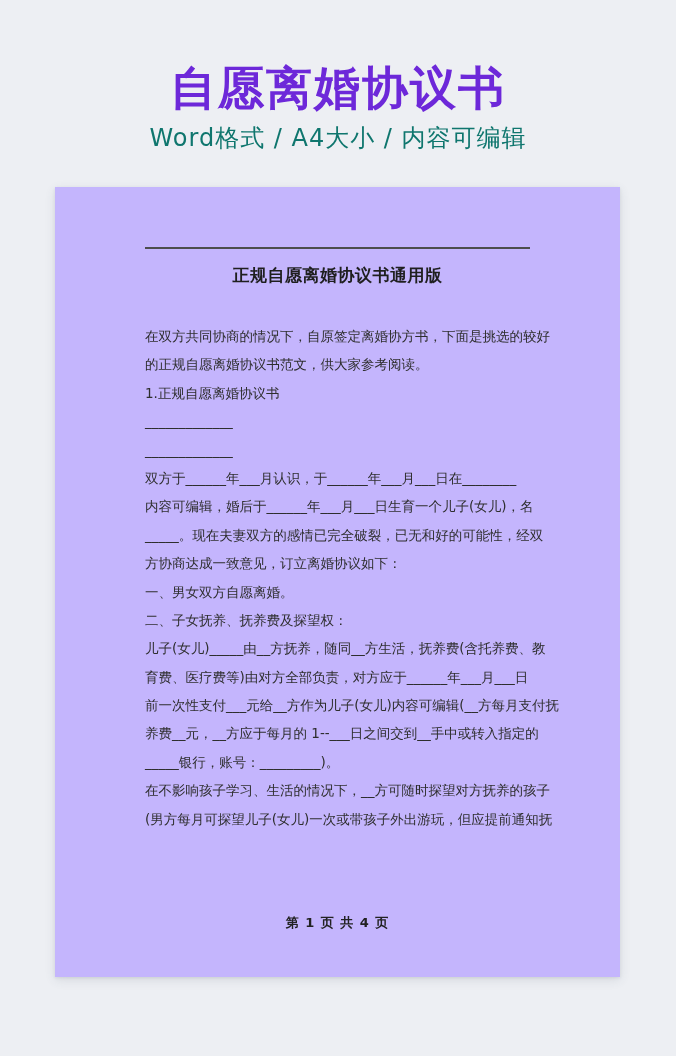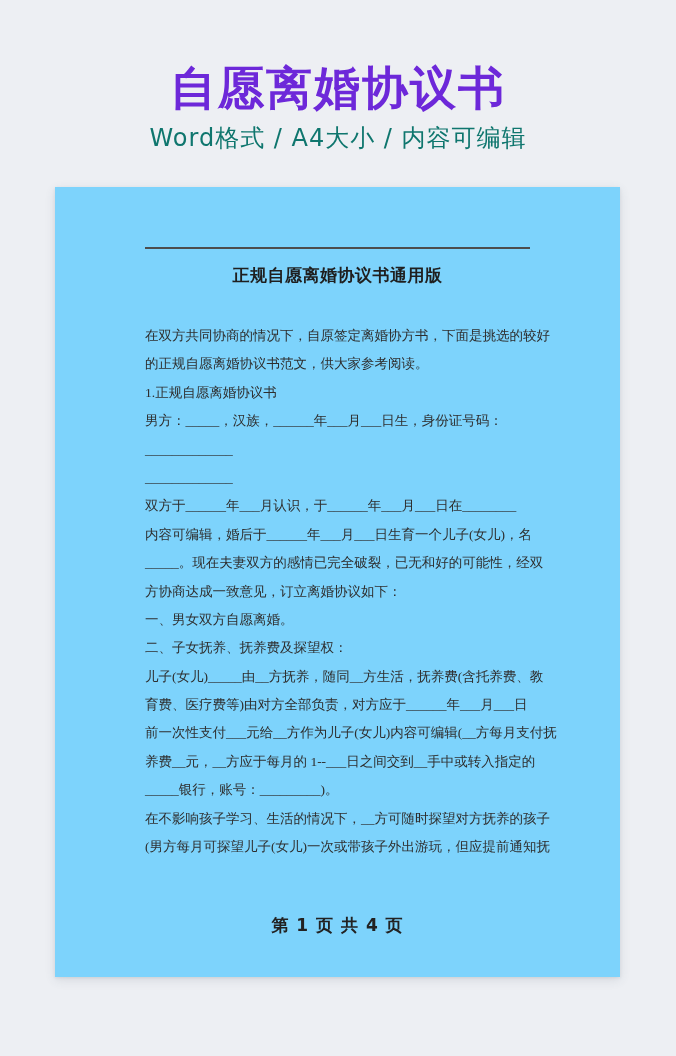--- a/index.html
+++ b/index.html
@@ -30,21 +30,21 @@
     font-size: 24px;
     line-height: 28px;
     font-weight: 500;
     color: #0f766e;
     letter-spacing: 1px;
   }
   .page {
     position: absolute;
     left: 55px; top: 187px;
     width: 565px; height: 790px;
-    background: #7dd3fc;
+    background: #c4b5fd;
     box-shadow: 0 3px 10px rgba(60,70,90,0.12), 0 1px 3px rgba(60,70,90,0.10);
   }
   .page-rule {
     position: absolute;
     left: 90px; right: 90px;
     top: 60px;
     height: 2px;
     background: #4d4d4d;
   }
   .doc-title {
@@ -54,57 +54,55 @@
     text-align: center;
     font-size: 17px;
     font-weight: bold;
     color: #1f1f1f;
     letter-spacing: 0.5px;
   }
   .doc-body {
     position: absolute;
     left: 90px; right: 90px;
     top: 135px;
-    font-family: Liberation Serif, serif;
   }
   .doc-line {
     height: 28.4px;
     line-height: 28.4px;
     font-size: 13.5px;
     color: #2e2e2e;
     white-space: nowrap;
     overflow: visible;
   }
   .doc-footer {
     position: absolute;
     left: 0; right: 0;
     top: 727px;
     text-align: center;
-    font-size: 17px;
+    font-size: 13px;
     font-weight: bold;
     color: #222222;
     letter-spacing: 1px;
   }
 </style>
 </head>
 <body>
 
 <div class="promo-header">
   <div class="promo-title">自愿离婚协议书</div>
   <div class="promo-subtitle">Word格式 / A4大小 / 内容可编辑</div>
 </div>
 
 <div class="page">
   <div class="page-rule"></div>
   <div class="doc-title">正规自愿离婚协议书通用版</div>
   <div class="doc-body">
     <div class="doc-line">在双方共同协商的情况下，自原签定离婚协方书，下面是挑选的较好</div>
     <div class="doc-line">的正规自愿离婚协议书范文，供大家参考阅读。</div>
     <div class="doc-line">1.正规自愿离婚协议书</div>
-    <div class="doc-line">男方：_____，汉族，______年___月___日生，身份证号码：</div>
     <div class="doc-line">_____________</div>
     <div class="doc-line">_____________</div>
     <div class="doc-line">双方于______年___月认识，于______年___月___日在________</div>
     <div class="doc-line">内容可编辑，婚后于______年___月___日生育一个儿子(女儿)，名</div>
     <div class="doc-line">_____。现在夫妻双方的感情已完全破裂，已无和好的可能性，经双</div>
     <div class="doc-line">方协商达成一致意见，订立离婚协议如下：</div>
     <div class="doc-line">一、男女双方自愿离婚。</div>
     <div class="doc-line">二、子女抚养、抚养费及探望权：</div>
     <div class="doc-line">儿子(女儿)_____由__方抚养，随同__方生活，抚养费(含托养费、教</div>
     <div class="doc-line">育费、医疗费等)由对方全部负责，对方应于______年___月___日</div>

